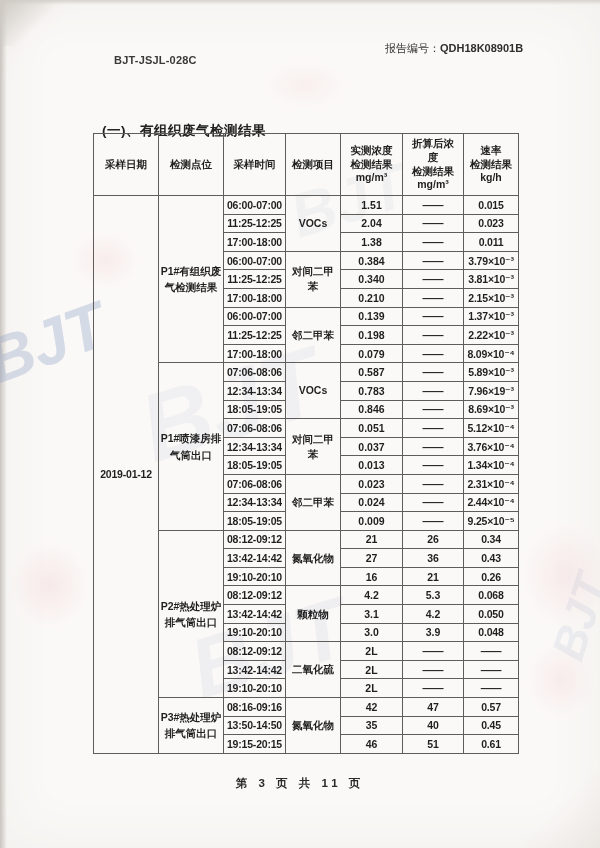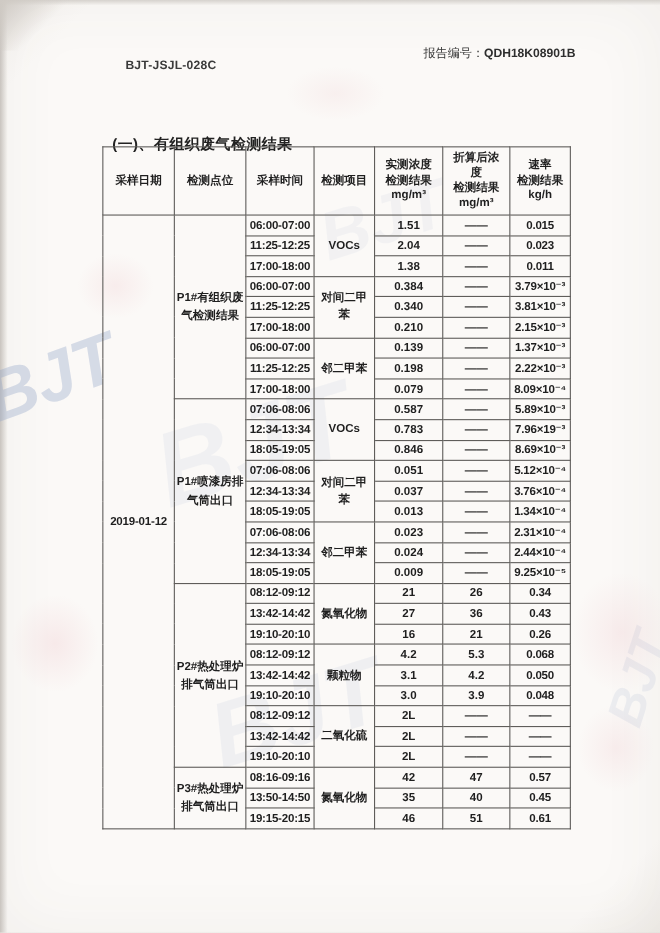--- a/index.html
+++ b/index.html
@@ -312,13 +312,14 @@
         </tr>
         <tr>
           <td class="c-time">19:15-20:15</td>
           <td class="c-val">46</td>
           <td class="c-val">51</td>
           <td class="c-val c-rate">0.61</td>
         </tr>
       </tbody>
   </table>
 
+  <div class="footer">第 3 页 共 11 页</div>
 </div>
 
 </body></html>

